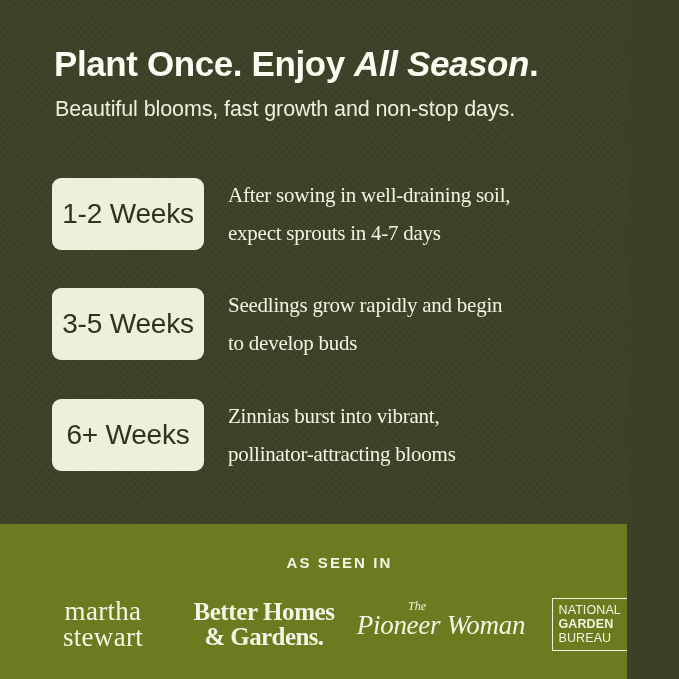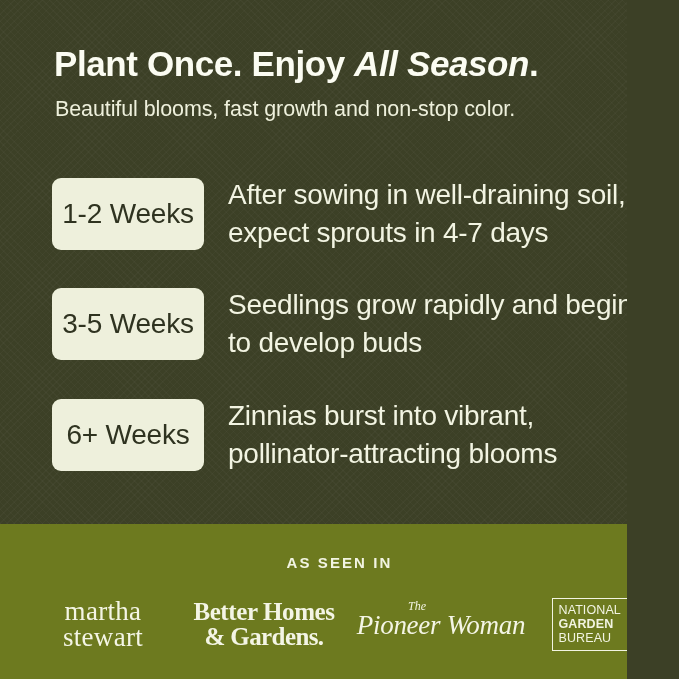--- a/index.html
+++ b/index.html
@@ -112,25 +112,26 @@
     color: #2f3320;
     letter-spacing: -0.2px;
     white-space: nowrap;
   }
 
   .row-text {
     position: absolute;
     left: 176px;
     top: -2px;
     width: 420px;
-    font-size: 28px;
+    font-size: 21px;
     line-height: 38px;
     color: #f2f4e2;
     letter-spacing: -0.25px;
     white-space: pre-line;
+    font-family: Liberation Serif, serif;
   }
 
   
   .footer {
     position: absolute;
     left: 0;
     top: 524px;
     width: 679px;
     height: 155px;
     background: #6d7a1f;
@@ -244,21 +245,21 @@
 </style>
 </head>
 <body>
 
 <div class="poster">
 
   <div class="top-panel"></div>
 
   <div class="headline"><span class="reg">Plant Once. Enjoy </span><span class="ital">All Season</span><span class="reg">.</span></div>
 
-  <div class="subhead">Beautiful blooms, fast growth and non-stop color.</div>
+  <div class="subhead">Beautiful blooms, fast growth and non-stop days.</div>
 
   <div class="rows">
 
     <div class="row row-0">
       <div class="badge">
         <span class="badge-label">1-2 Weeks</span>
       </div>
       <div class="row-text">After sowing in well-draining soil,
 expect sprouts in 4-7 days</div>
     </div>

